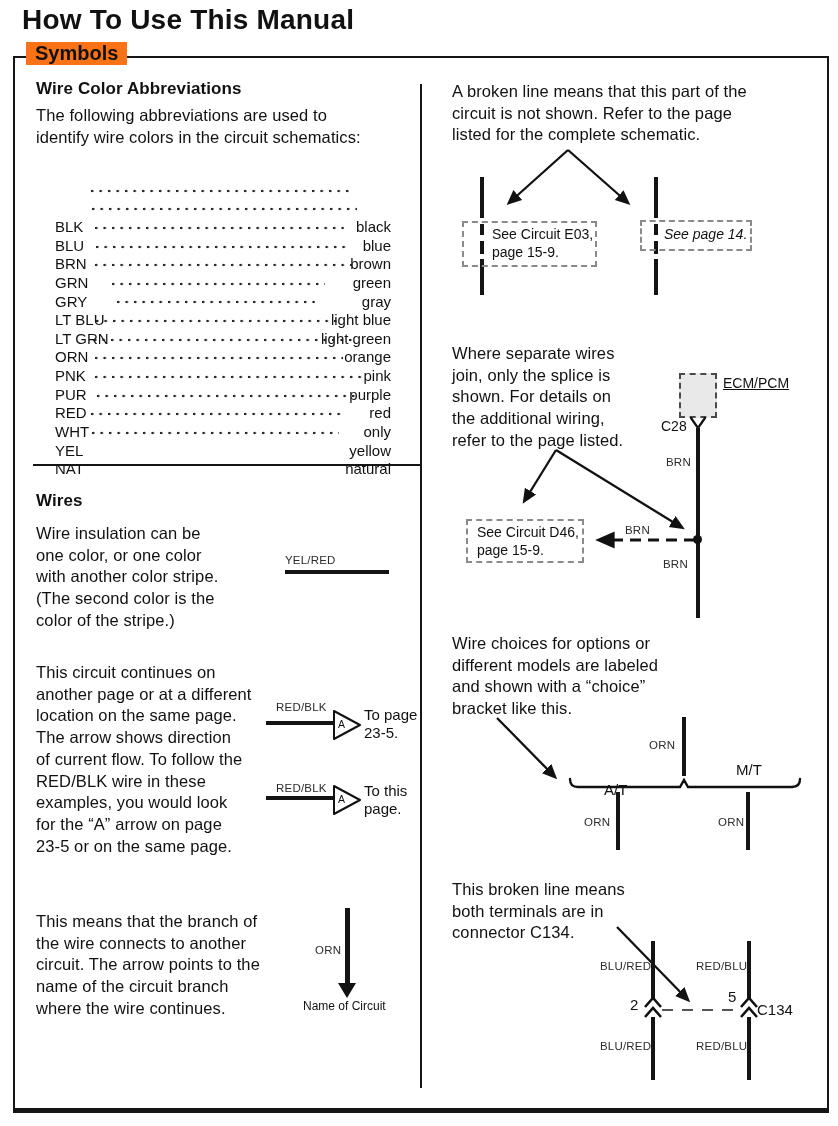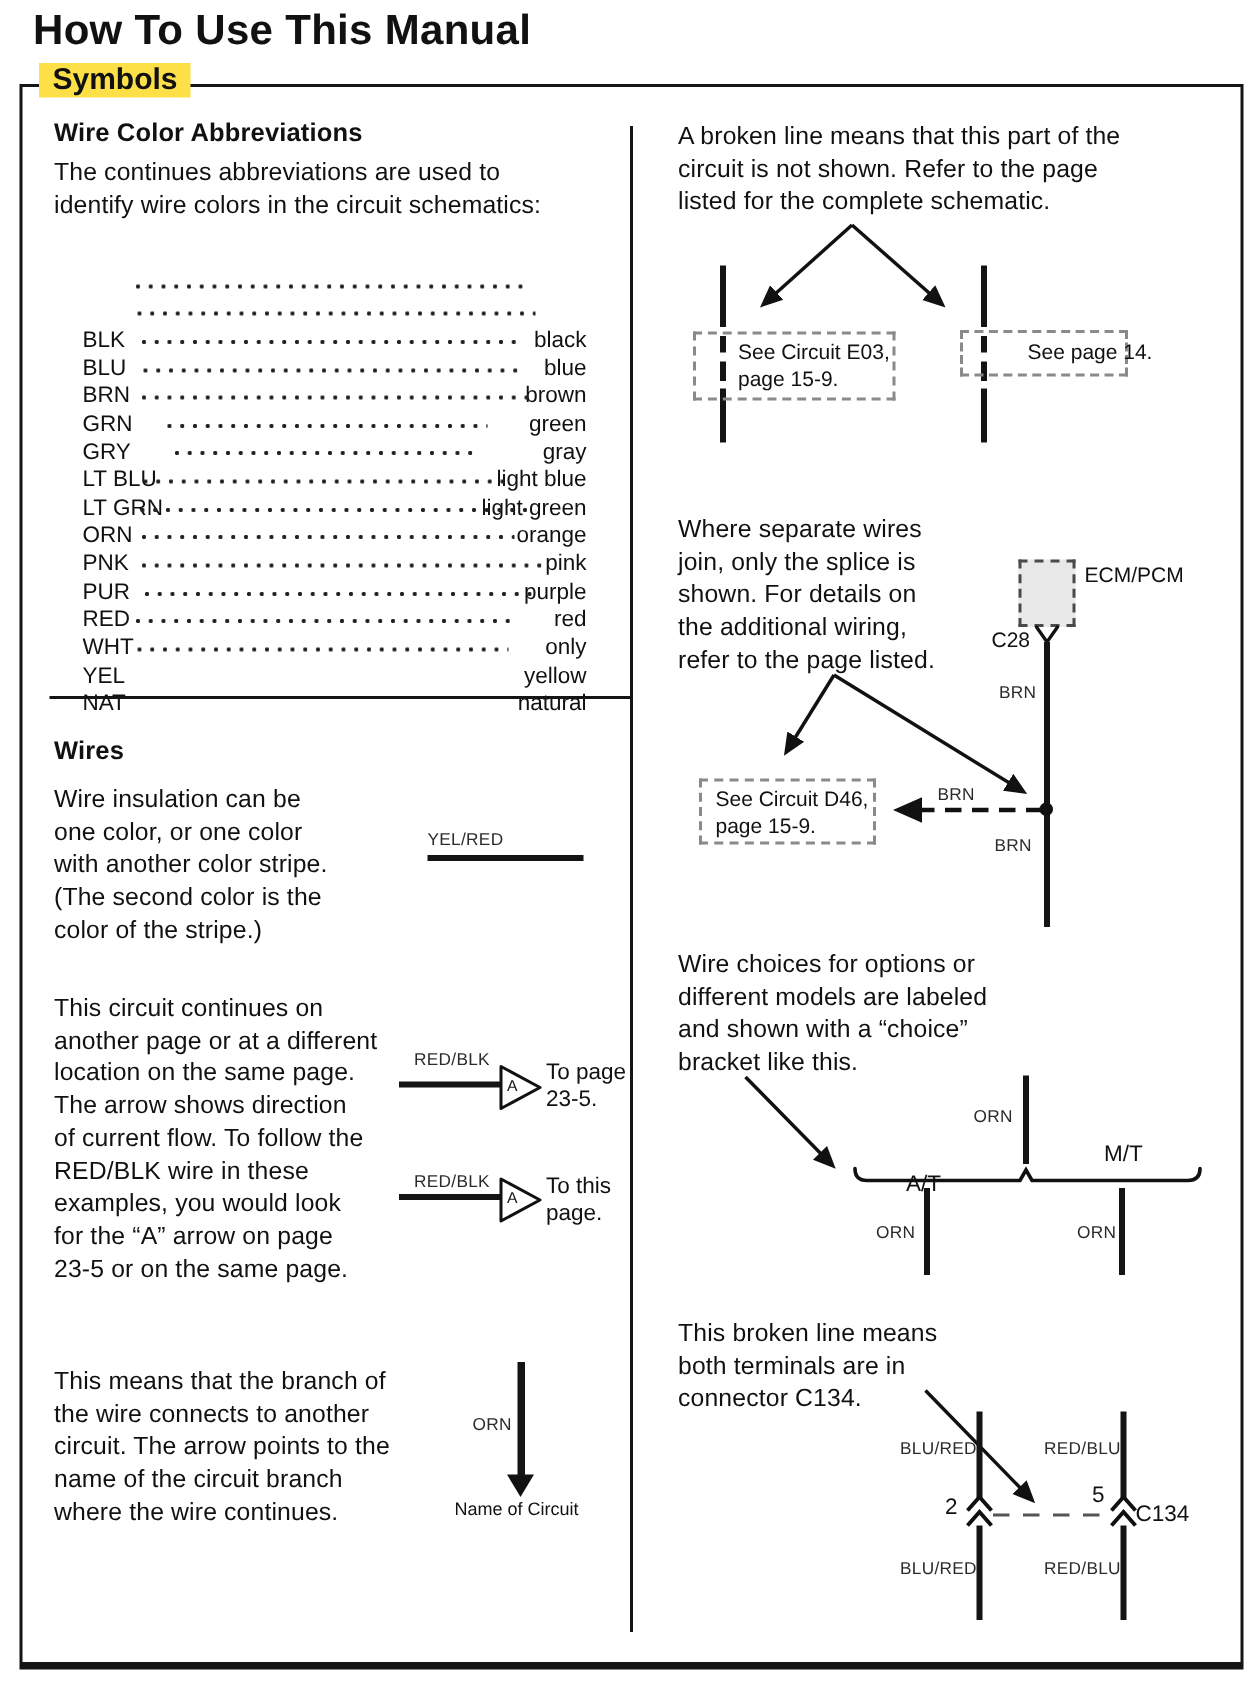--- a/index.html
+++ b/index.html
@@ -2,21 +2,21 @@
 <html><head>
 <meta charset="utf-8">
 <style>
   * { margin:0; padding:0; box-sizing:border-box; }
   html,body { background:#ffffff; }
   .page { position:relative; width:838px; height:1126px; background:#fff;
           font-family:"Liberation Sans", sans-serif; color:#111; overflow:hidden; }
   .abs { position:absolute; }
   .title { font-size:28px; font-weight:bold; letter-spacing:.2px; }
   .symbols-box { border:2px solid #151515; border-bottom-width:5px; }
-  .symbols-label { font-size:20px; font-weight:bold; background:#fde047; padding:0 9px; }
+  .symbols-label { font-size:20px; font-weight:bold; background:#f97316; padding:0 9px; }
   .col-divider { width:2px; background:#151515; }
   .h2 { font-size:17px; font-weight:bold; letter-spacing:.1px; }
   .para { font-size:16.5px; line-height:21.7px; white-space:pre-line; letter-spacing:.1px; }
   .abbr-list { width:336px; font-size:15px; }
   .abbr-row { display:flex; align-items:baseline; height:18.65px; }
   .abbr { white-space:nowrap;margin-top:40px; }
   .leader { flex:1; align-self:flex-end; height:4px; margin:0 6px 4px 7px;
             background-image:radial-gradient(circle at 2px 2px, #222 1.25px, transparent 1.6px);
             background-size:8.5px 4px; background-repeat:repeat-x; }
   .cname { white-space:nowrap; }
@@ -48,21 +48,21 @@
       </marker>
     </defs>
   </svg>
 
   <h1 class="abs title" style="left:22px;top:4px;">How To Use This Manual</h1>
   <div class="abs symbols-box" style="left:13px;top:56px;width:816px;height:1057px;"></div>
   <div class="abs symbols-label" style="left:26px;top:42px;">Symbols</div>
   <div class="abs col-divider" style="left:420px;top:84px;height:1004px;"></div>
 
   <div class="abs h2" style="left:36px;top:79px;">Wire Color Abbreviations</div>
-  <div class="abs para" style="left:36px;top:105px;width:372px;">The continues abbreviations are used to
+  <div class="abs para" style="left:36px;top:105px;width:372px;">The following abbreviations are used to
 identify wire colors in the circuit schematics:</div>
 
   <div class="abs abbr-list" style="left:55px;top:178px;">
     <div class="abbr-row">
         <span class="abbr">BLK</span>
         <span class="leader"></span>
         <span class="cname">black</span>
       </div>
     <div class="abbr-row">
         <span class="abbr">BLU</span>
@@ -195,29 +195,29 @@
   <div class="abs vwire" style="left:480px;top:259px;height:36px;"></div>
 
   <div class="abs vwire" style="left:654px;top:177px;height:41px;"></div>
   <div class="abs vwire" style="left:654px;top:224px;height:11px;"></div>
   <div class="abs vwire" style="left:654px;top:241px;height:13px;"></div>
   <div class="abs vwire" style="left:654px;top:259px;height:36px;"></div>
   <div class="abs dash-box" style="left:462px;top:221px;width:135px;height:46px;"></div>
   <div class="abs note" style="left:492px;top:226px;">See Circuit E03,
 page 15-9.</div>
   <div class="abs dash-box" style="left:640px;top:220px;width:112px;height:31px;"></div>
-  <div class="abs note" style="left:685px;top:226px;">See page 14.</div>
+  <div class="abs note" style="left:664px;top:226px;font-style:italic;">See page 14.</div>
 
   <div class="abs para" style="left:452px;top:343px;width:210px;">Where separate wires
 join, only the splice is
 shown. For details on
 the additional wiring,
 refer to the page listed.</div>
   <div class="abs module-box" style="left:679px;top:373px;width:38px;height:45px;"></div>
-  <div class="abs med-label" style="left:723px;top:375px;">ECM/PCM</div>
+  <div class="abs med-label" style="left:723px;top:375px;text-decoration:underline;">ECM/PCM</div>
   <svg class="abs" style="left:689px;top:417px;" width="18" height="13">
     <path d="M2,1 L9,11 M16,1 L9,11" stroke="#111" stroke-width="2.2" fill="none" stroke-linecap="round"></path>
   </svg>
   <div class="abs med-label" style="left:661px;top:418px;">C28</div>
   <div class="abs vwire" style="left:696px;top:428px;height:190px;"></div>
   <div class="abs small-label" style="left:666px;top:456px;">BRN</div>
   <svg class="abs" style="left:500px;top:442px;" width="200" height="95">
     <line x1="56" y1="8" x2="25" y2="58" stroke="#111" stroke-width="2.3" marker-end="url(#ah)"></line>
     <line x1="56" y1="8" x2="181" y2="85" stroke="#111" stroke-width="2.3" marker-end="url(#ah)"></line>
   </svg>

